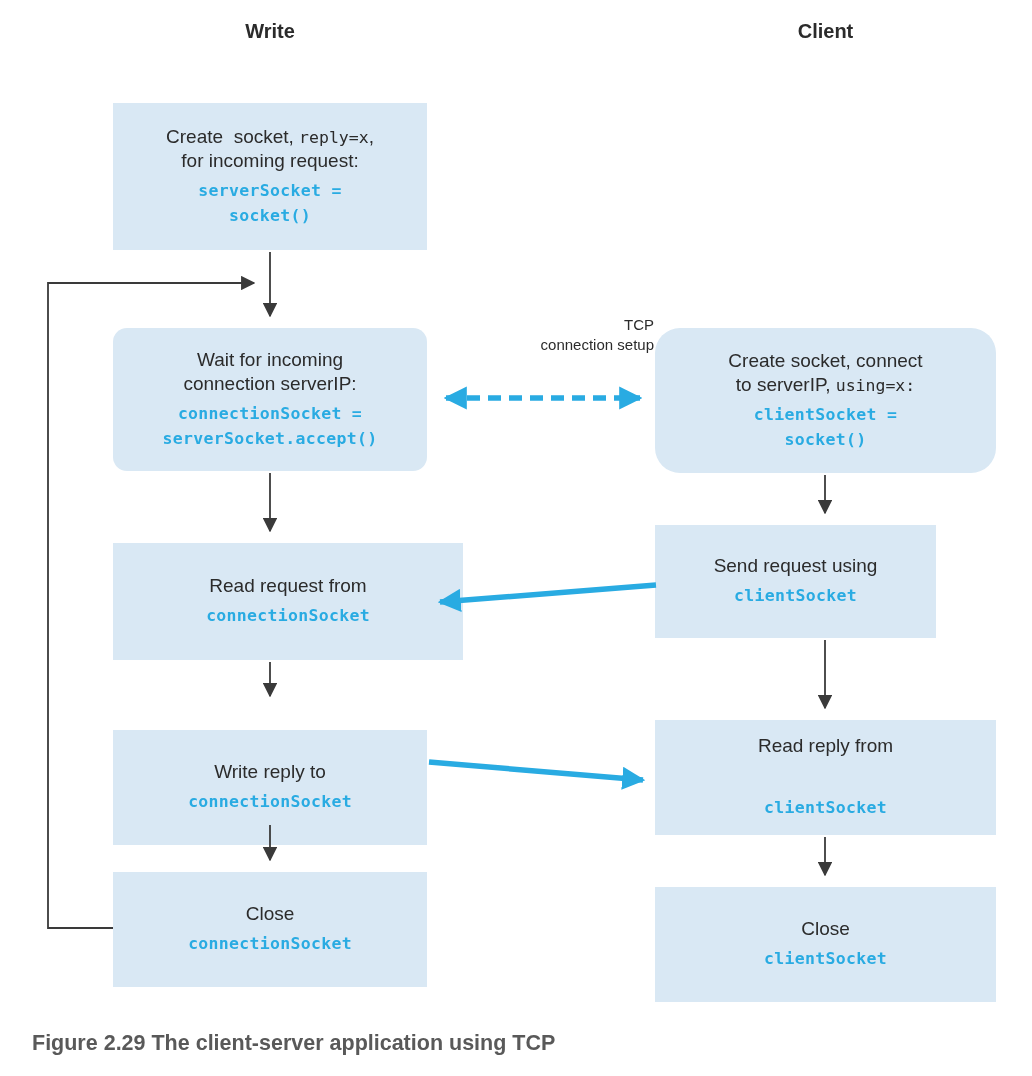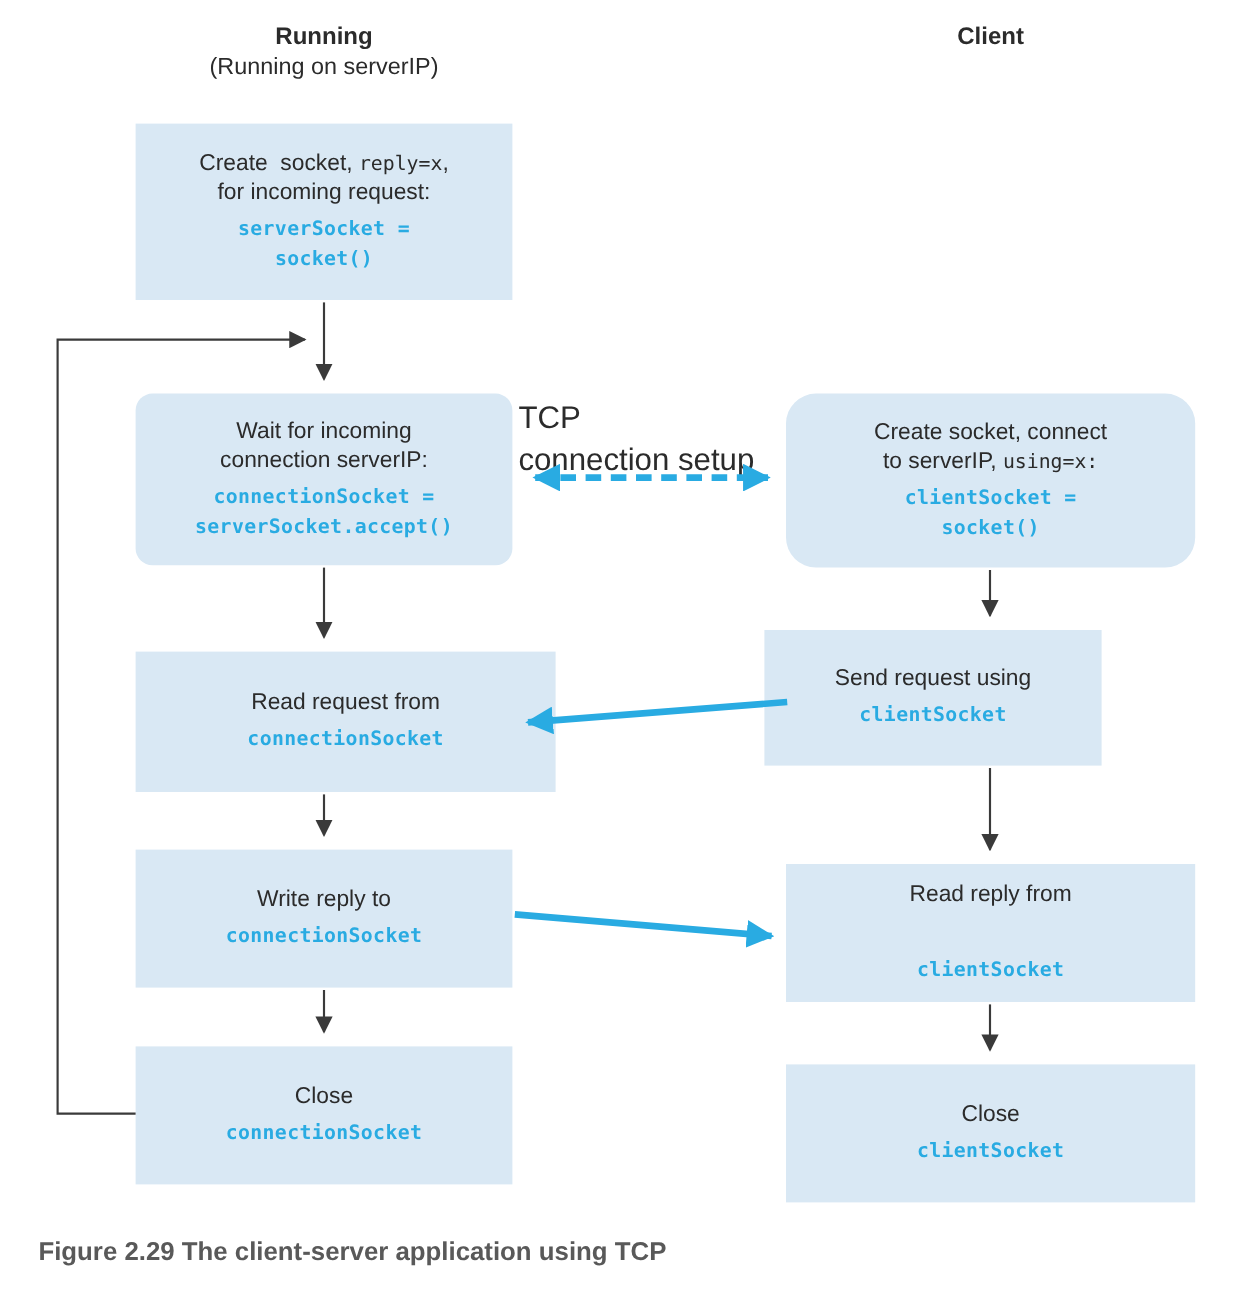--- a/index.html
+++ b/index.html
@@ -43,25 +43,25 @@
     font-weight: bold;
     color: var(--code-cyan, #29abe2);
     font-size: 16.5px;
     line-height: 1.5;
     letter-spacing: 0.3px;
   }
   .code-first { margin-top: 5px; }
   .tcp-label {
     position: absolute;
     left: 432px;
-    top: 331px;
+    top: 315px;
     width: 222px;
-    text-align: left;
+    text-align: right;
     color: var(--text-dark, #2b2b2b);
-    font-size: 26px;
+    font-size: 15px;
     line-height: 1.35;
   }
   .caption {
     position: absolute;
     left: 32px;
     top: 1031px;
     font-size: 21.5px;
     font-weight: bold;
     color: var(--caption-gray, #595959);
   }
@@ -76,22 +76,21 @@
   .arrow-cyan  { stroke: var(--code-cyan, #29abe2);  fill: none; }
   .mk-black { fill: var(--arrow-black, #3a3a3a); }
   .mk-cyan  { fill: var(--code-cyan, #29abe2); }
 </style>
 </head>
 <body>
 
 <div id="canvas">
 
   <div class="hdr" style="left:113px; top:18px; width:314px;">
-    <div>Running</div>
-    <div class="sub">(Running on serverIP)</div>
+    <div>Write</div>
   </div>
   <div class="hdr" style="left:655px; top:18px; width:341px;">
     <div>Client</div>
   </div>
 
   <div class="box" style="left:113px; top:103px; width:314px; height:147px;">
     <div><span class="t">Create  socket, </span><span class="mono-inline">reply=x</span><span class="t">,</span></div>
     <div>for incoming request:</div>
     <div class="code code-first">serverSocket =</div>
     <div class="code">socket()</div>
@@ -102,38 +101,38 @@
     <div>connection serverIP:</div>
     <div class="code code-first">connectionSocket =</div>
     <div class="code">serverSocket.accept()</div>
   </div>
 
   <div class="box" style="left:113px; top:543px; width:350px; height:117px;">
     <div>Read request from</div>
     <div class="code code-first">connectionSocket</div>
   </div>
 
-  <div class="box" style="left:113px; top:708px; width:314px; height:115px;">
+  <div class="box" style="left:113px; top:730px; width:314px; height:115px;">
     <div>Write reply to</div>
     <div class="code code-first">connectionSocket</div>
   </div>
 
   <div class="box" style="left:113px; top:872px; width:314px; height:115px;">
     <div>Close</div>
     <div class="code code-first">connectionSocket</div>
   </div>
 
   <div class="box" style="left:655px; top:328px; width:341px; height:145px;border-radius:25px;">
     <div>Create socket, connect</div>
     <div><span class="t">to serverIP, </span><span class="mono-inline">using=x:</span></div>
     <div class="code code-first">clientSocket =</div>
     <div class="code">socket()</div>
   </div>
 
-  <div class="box" style="left:637px; top:525px; width:281px; height:113px;">
+  <div class="box" style="left:655px; top:525px; width:281px; height:113px;">
     <div>Send request using</div>
     <div class="code code-first">clientSocket</div>
   </div>
 
   <div class="box" style="left:655px; top:720px; width:341px; height:115px;gap:32px;">
     <div>Read reply from</div>
     <div class="code code-first">clientSocket</div>
   </div>
 
   <div class="box" style="left:655px; top:887px; width:341px; height:115px;">

